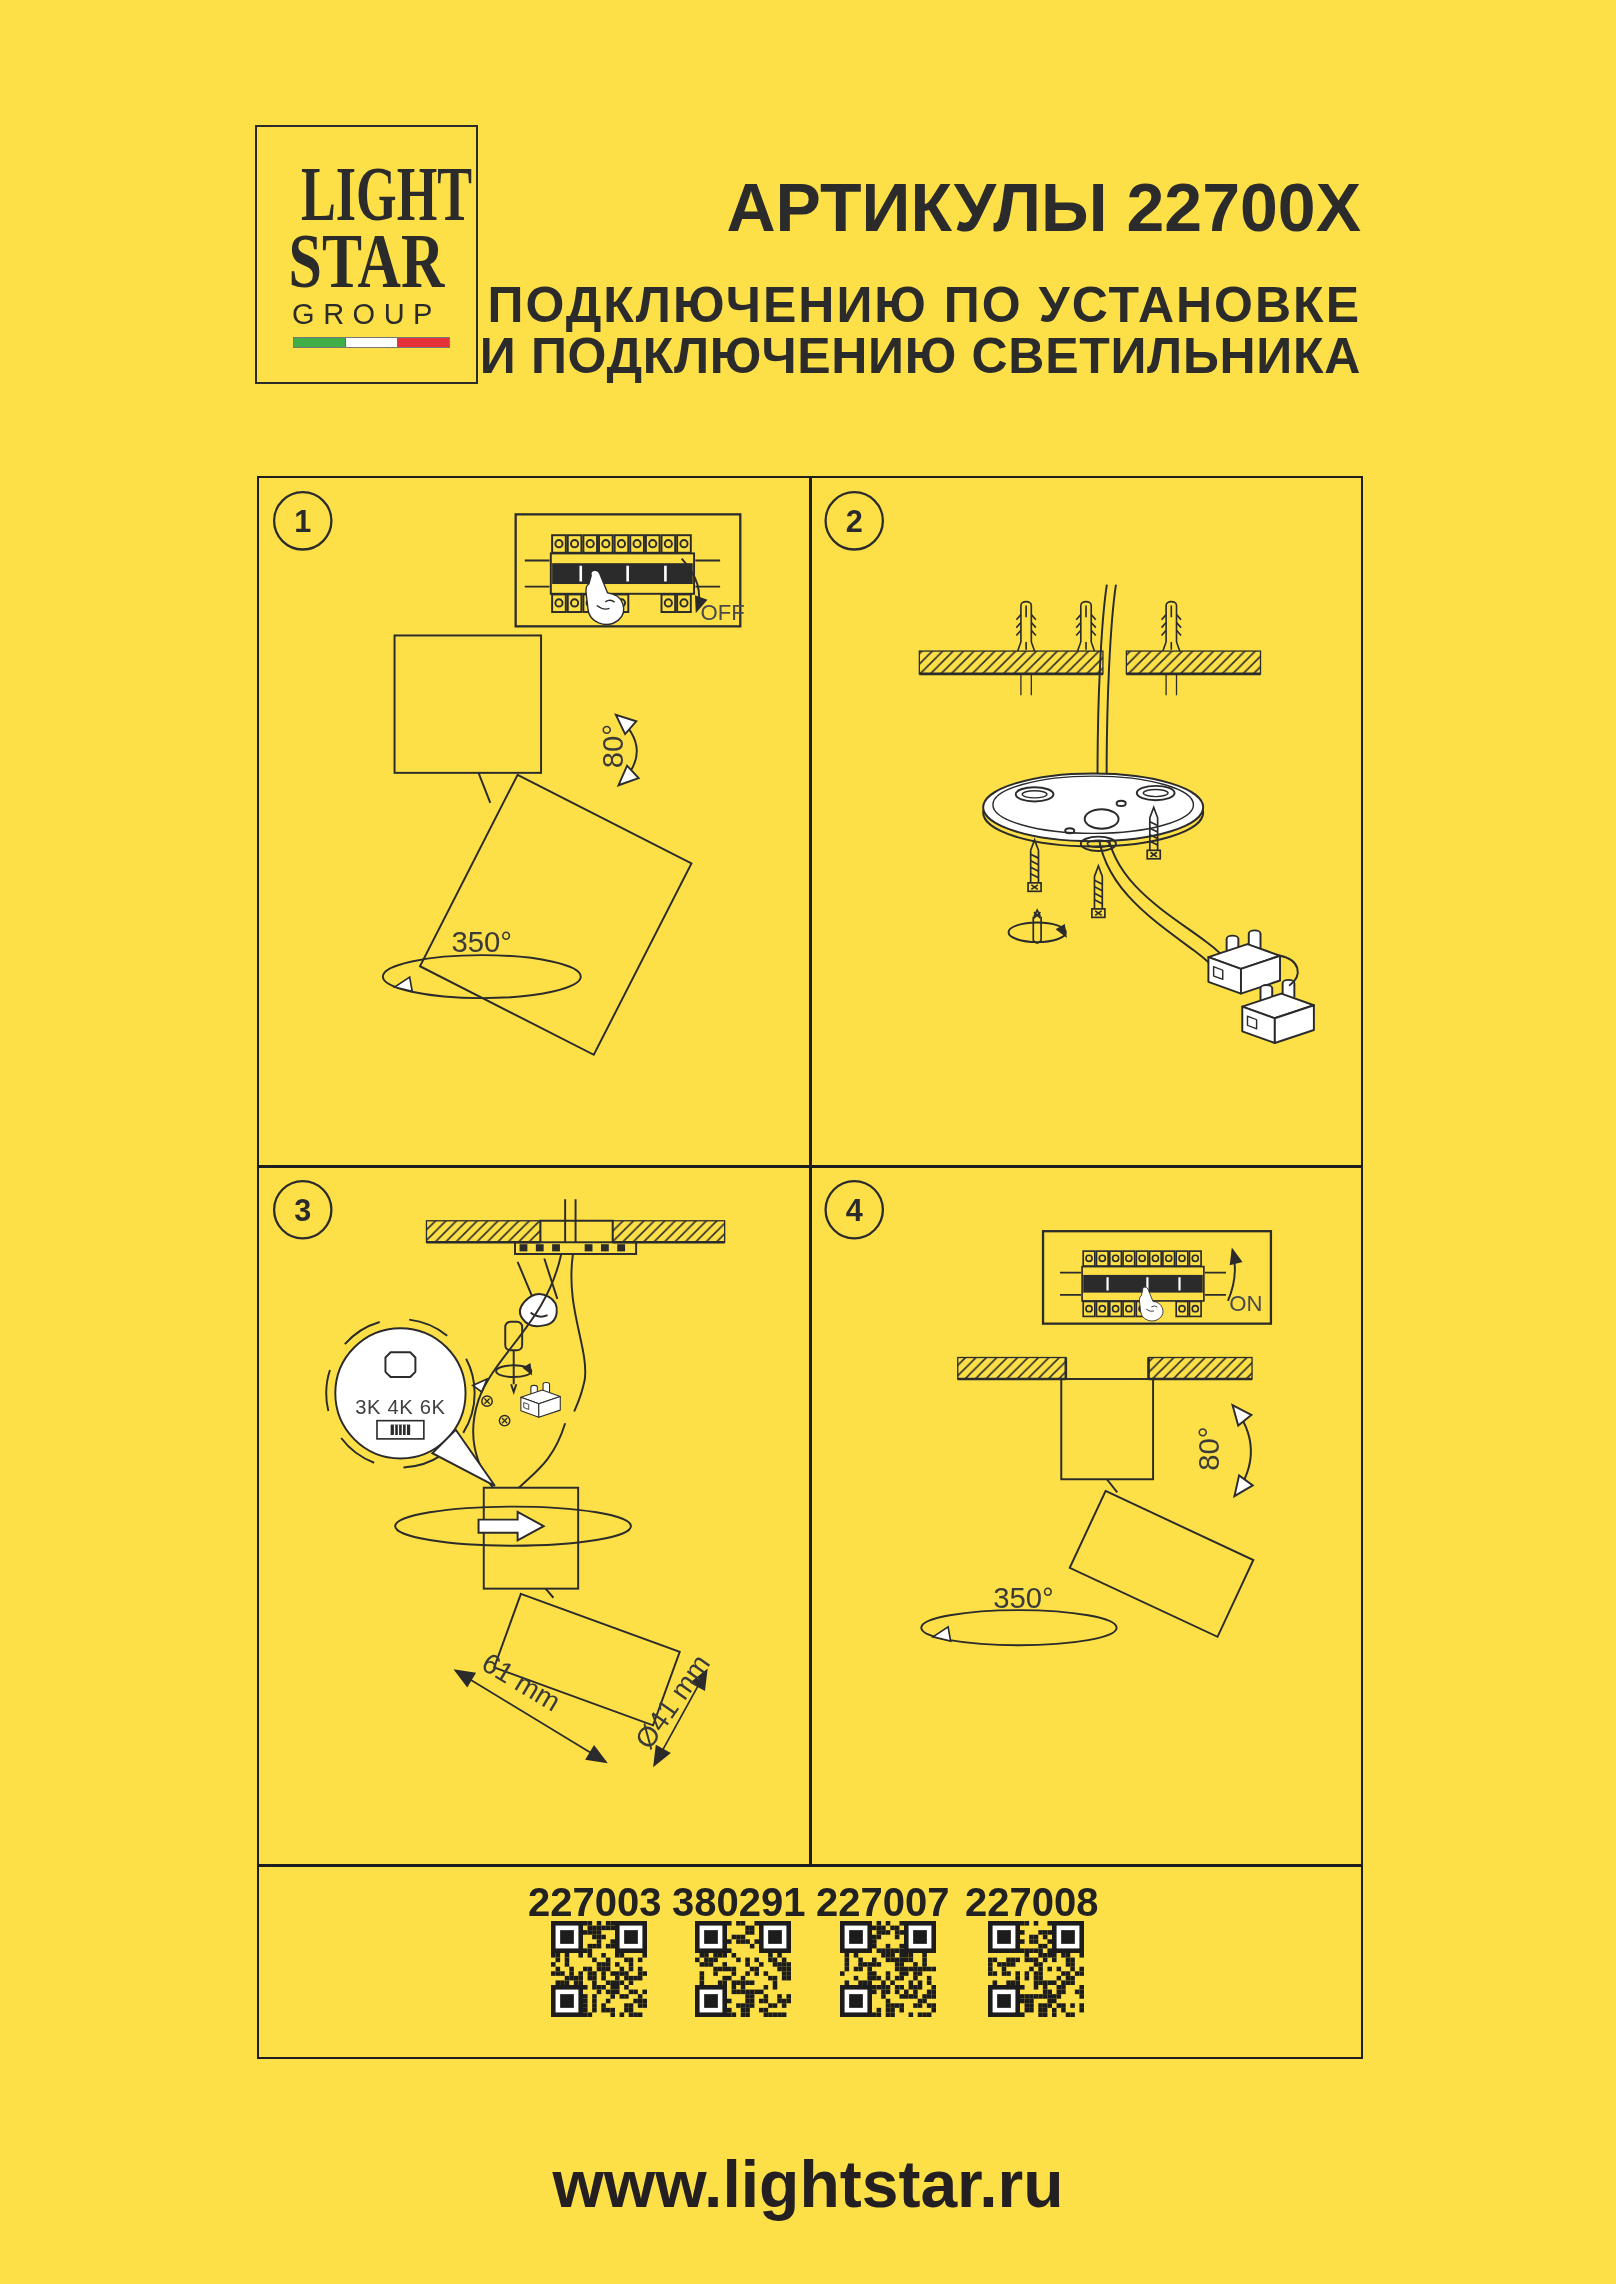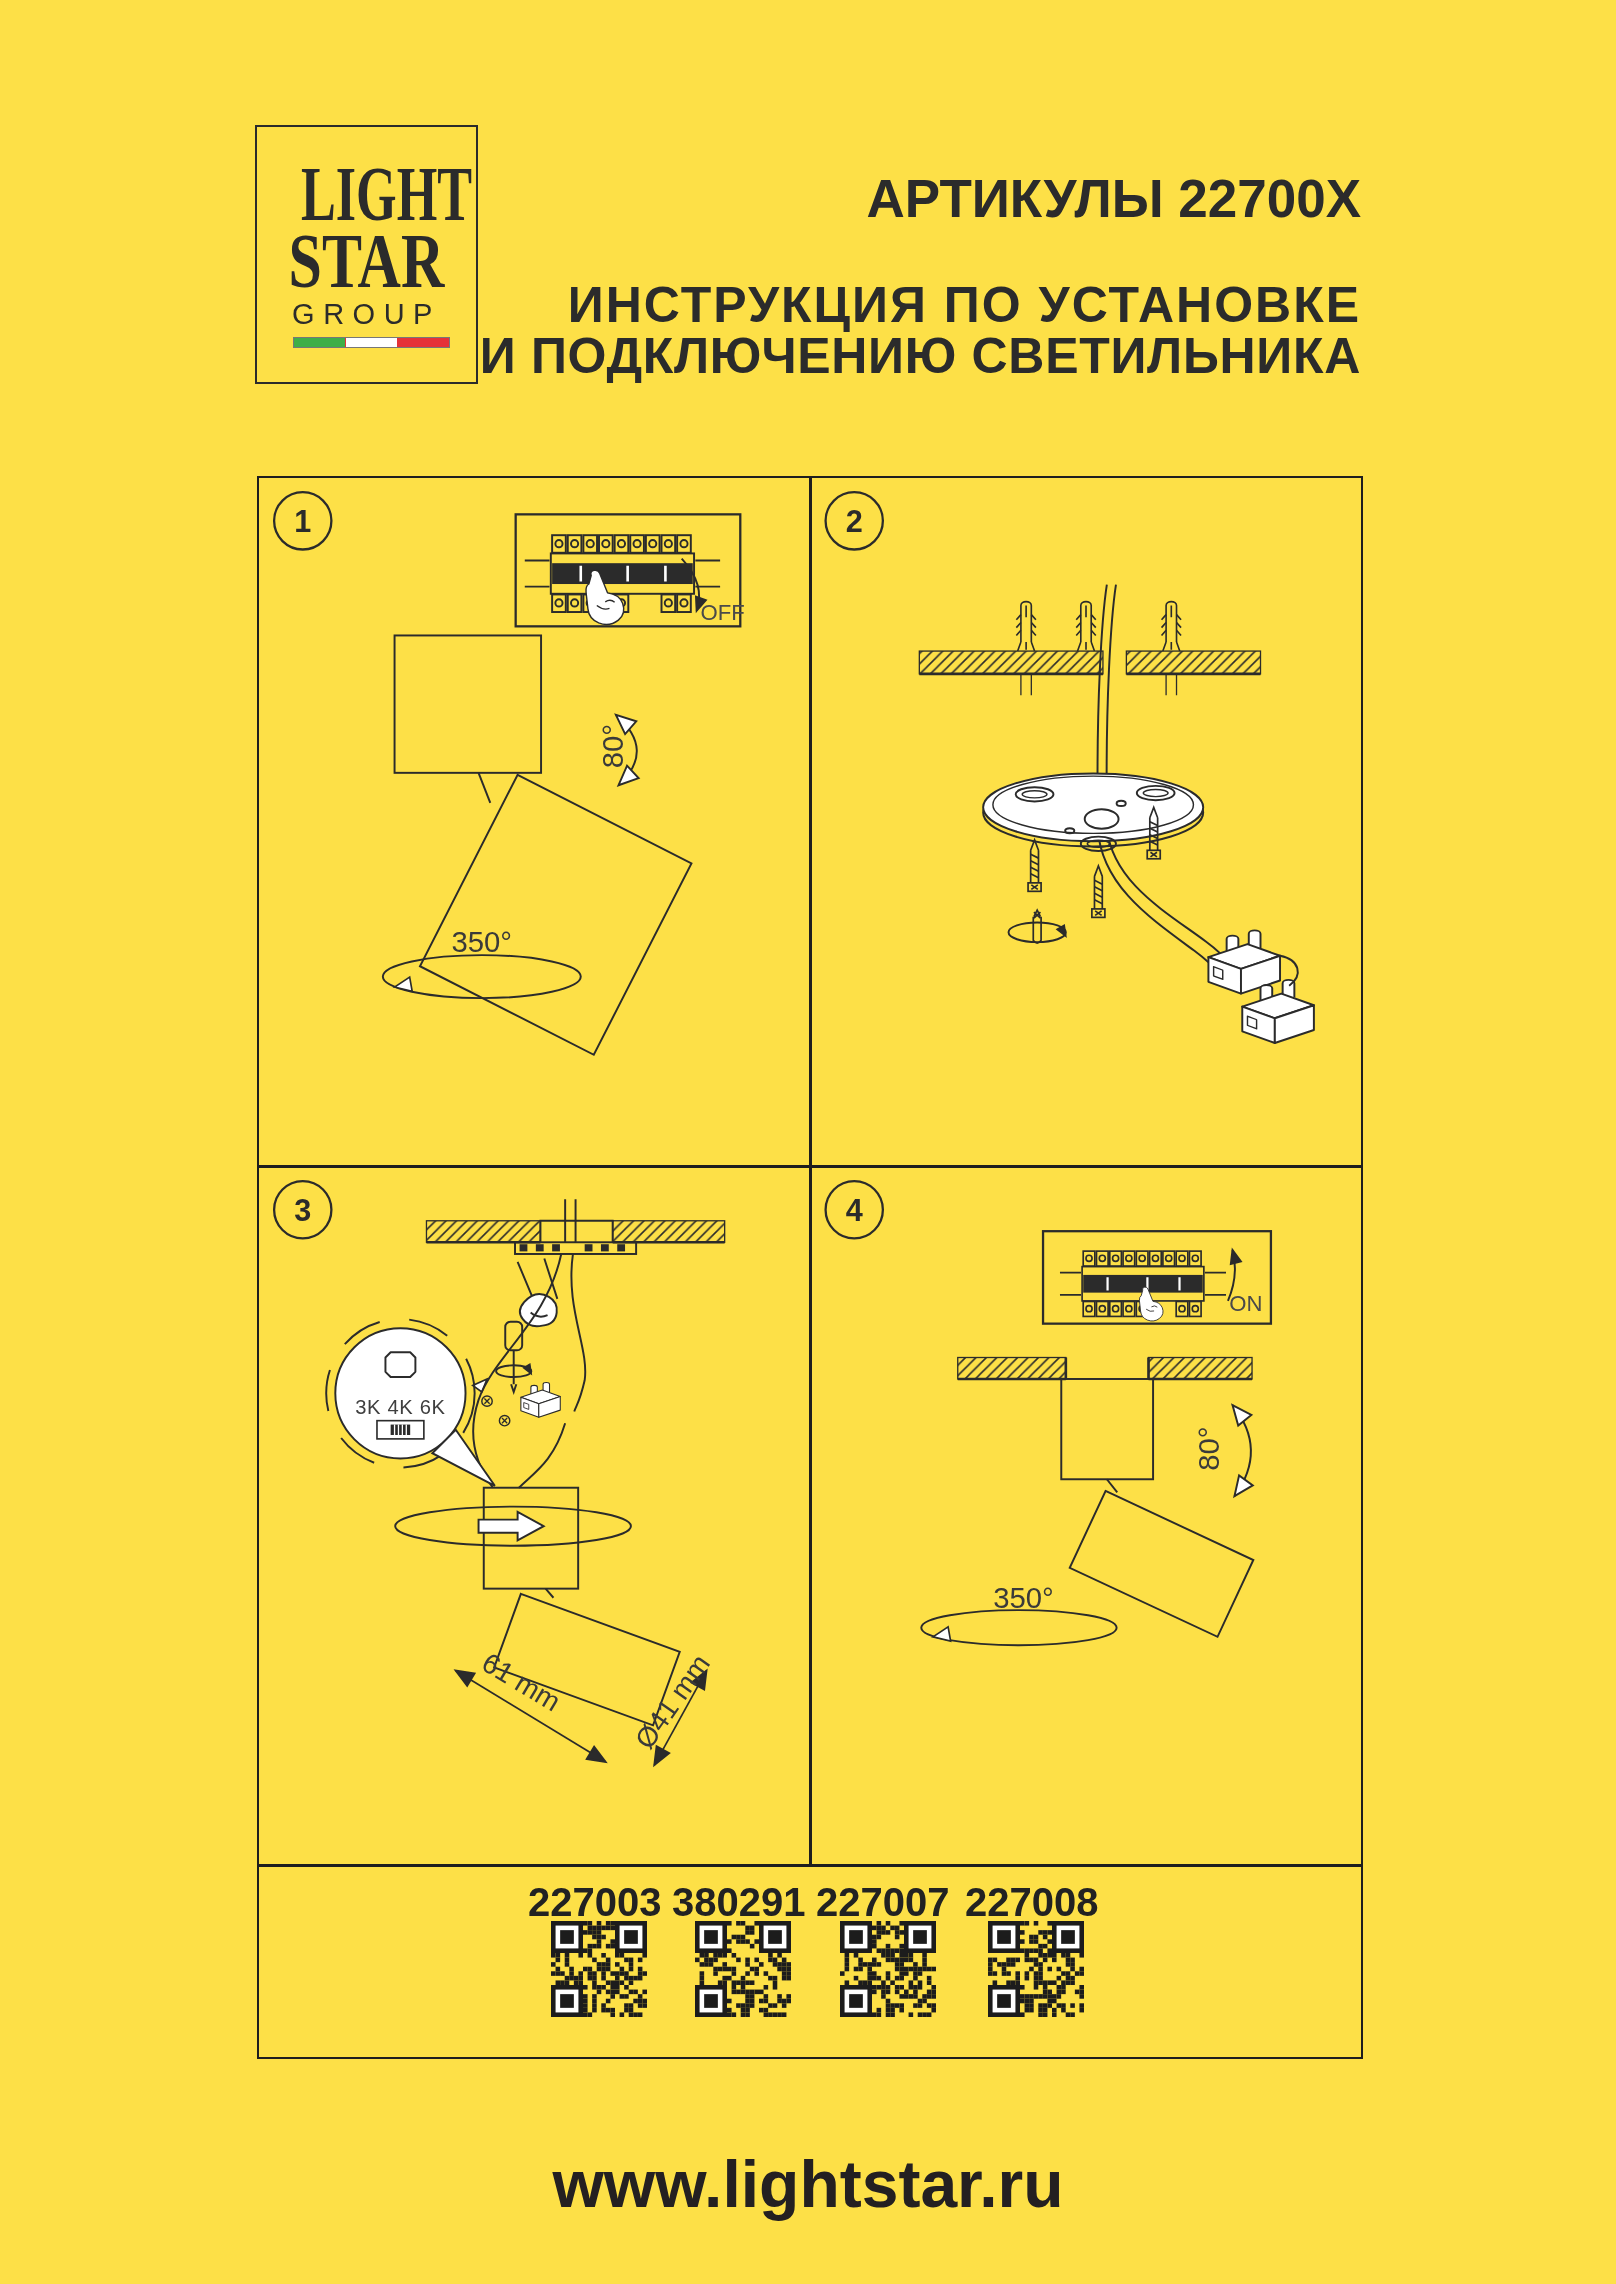--- a/index.html
+++ b/index.html
@@ -18,21 +18,21 @@
               letter-spacing:8.5px;color:#2b2b2b;font-weight:400;}
   .flag{position:absolute;left:36px;top:210px;width:155px;height:9px;border:0.7px solid #777;
         display:flex;}
   .flag .g{flex:1;}
   .flag .w{flex:1;border-left:1.3px solid;border-right:1.3px solid;}
   .flag .r{flex:1;}
   
   .title-line{position:absolute;right:255px;text-align:right;font-weight:bold;color:#2b2b2b;
               white-space:nowrap;}
   .t-series{top:118px;font-size:52px;letter-spacing:0px;}
-  .t-articles{top:168px;font-size:53px;}
+  .t-articles{top:168px;font-size:68px;}
   .t-instr1{top:276px;font-size:50px;letter-spacing:2px;}
   .t-instr2{top:327px;font-size:50px;letter-spacing:0.7px;margin-left:34px;}
   
   .grid{position:absolute;left:257px;top:476px;width:1102px;height:1579px;border:2.6px solid #1e1e1e;}
   .vline{position:absolute;left:550px;top:0;width:2.6px;height:1388px;background:#1e1e1e;}
   .hline1{position:absolute;left:0;top:687px;width:100%;height:2.6px;background:#1e1e1e;}
   .hline2{position:absolute;left:0;top:1386px;width:100%;height:2.6px;background:#1e1e1e;}
   svg.art{position:absolute;left:0;top:0;width:1616px;height:2284px;}
   .svgtxt{font-family:"Liberation Sans",sans-serif;fill:#3a3a3a;stroke:none;}
   .num{font-size:47px;font-weight:bold;fill:#2b2b2b;}
@@ -58,21 +58,21 @@
     <div class="logo-word logo-star"><span>STAR</span></div>
     <div class="logo-group">GROUP</div>
     <div class="flag">
       <div class="g" style="background: rgb(63, 174, 71);"></div>
       <div class="w" style="background: rgb(255, 255, 255); border-color: rgb(229, 50, 56);"></div>
       <div class="r" style="background: rgb(229, 50, 56);"></div>
     </div>
   </div>
 
   <div class="title-line t-articles">АРТИКУЛЫ 22700X</div>
-  <div class="title-line t-instr1">ИНСТРУКЦИЯ ПО УСТАНОВКЕ</div>
+  <div class="title-line t-instr1">ПОДКЛЮЧЕНИЮ ПО УСТАНОВКЕ</div>
   <div class="title-line t-instr2">И ПОДКЛЮЧЕНИЮ СВЕТИЛЬНИКА</div>
 
   <div class="grid">
     <div class="vline"></div>
     <div class="hline1"></div>
     <div class="hline2"></div>
   </div>
 
   <svg class="art" viewBox="0 0 2482 3508">
     <defs>

